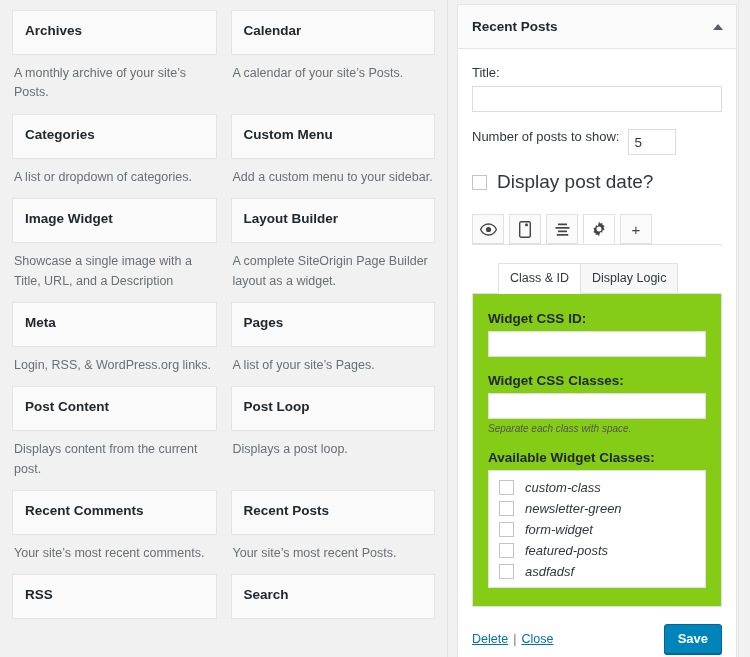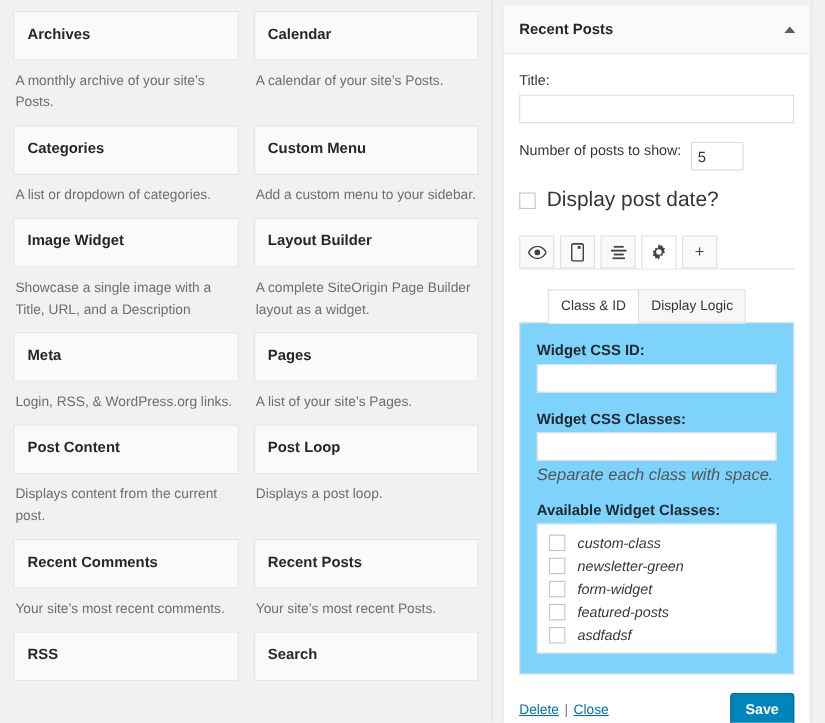--- a/index.html
+++ b/index.html
@@ -173,34 +173,34 @@
     background: #f7f7f7;
     margin-right: -1px;
     cursor: pointer;
   }
   .tab.active { background: #ffffff; border-bottom-color: #ffffff; }
 
   .tab-panel {
     border: 1px solid #e0e0e0;
     margin-top: -1px;
     padding: 17px 15px 18px 15px;
-    background: #7dd3fc;
+    background: #84cc16;
     position: relative;
     z-index: 1;
   }
   .bold-label {
     font-size: 13.5px;
     font-weight: bold;
     color: #23282d;
     display: block;
     margin-bottom: 5px;
   }
   .bold-label.spaced { margin-top: 16px; }
   .hint {
-    font-size: 15px;
+    font-size: 10px;
     font-style: italic;
     color: #555;
     margin-top: 4px;
   }
   .class-list {
     border: 1px solid #e0e0e0;
     background: #fff;
     padding: 9px 10px 8px 10px;
     margin-top: 5px;
     font-style: italic;

